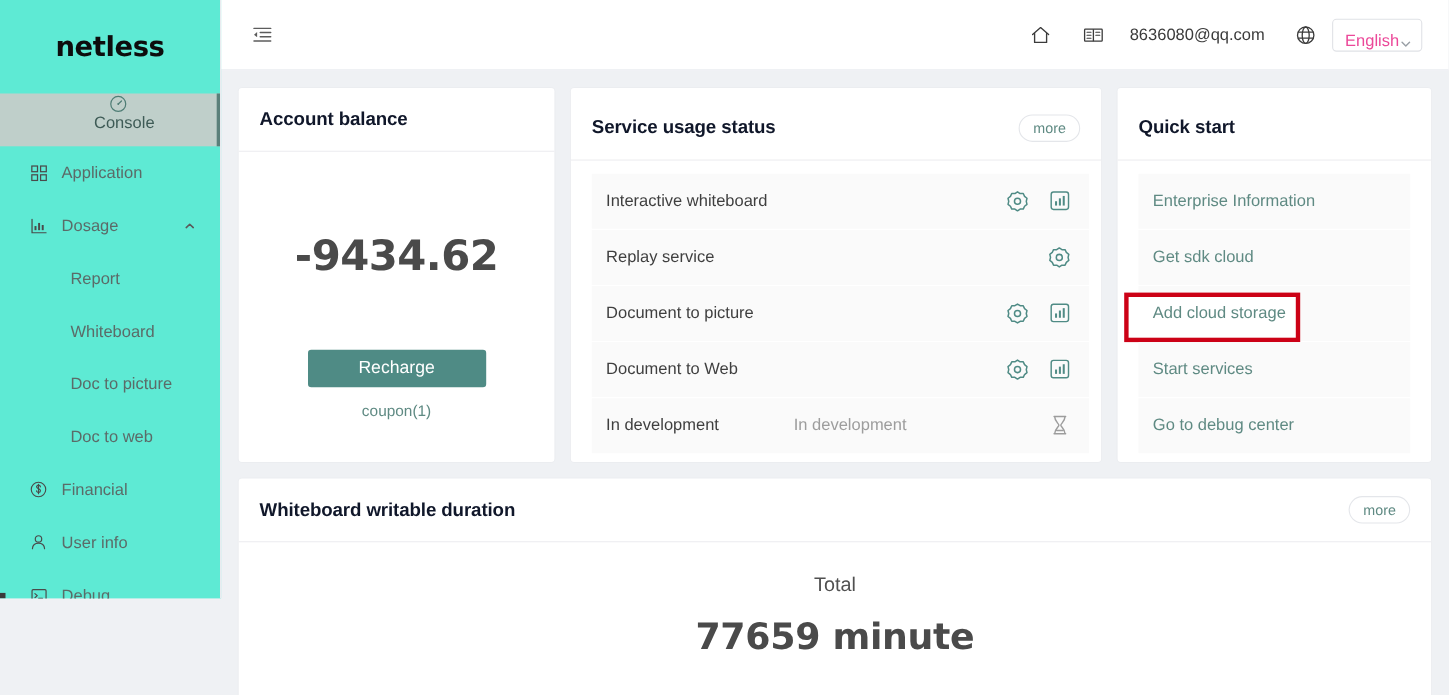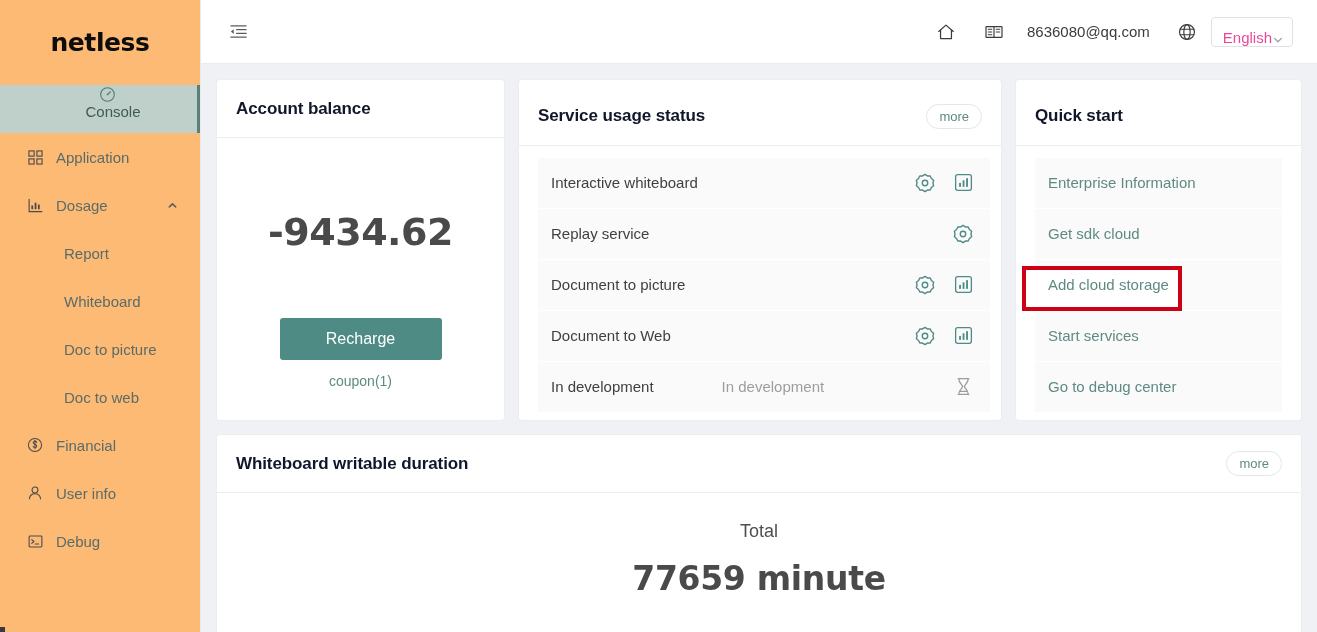--- a/index.html
+++ b/index.html
@@ -6,22 +6,22 @@
   html, body {
     width: 1317px; height: 632px;
     font-family: "Liberation Sans", sans-serif;
     background: #eff1f4;
     overflow: hidden;
   }
   .app { display: flex; width: 1317px; height: 632px; }
 
   
   .sidebar {
-    width: 201px; height: 632px; flex: 0 0 201px;
-    background: #fdba74;
+    width: 201px; height: 544px; flex: 0 0 201px;
+    background: #5eead4;
     border-right: 1px solid #e9ebef;
     position: relative;
     overflow: hidden;
   }
   .logo-wrap {
     height: 85px;
     display: flex; align-items: center; justify-content: center;
   }
   .logo {
     font-size: 25px; font-weight: 700; color: #0d0d0d;
@@ -151,21 +151,21 @@
     align-items: center; justify-content: flex-start;
     padding-top: 72px;
   }
   .balance-amount {
     font-size: 38px; font-weight: 700; color: #4a4a4a;
     letter-spacing: -0.5px;
     font-family: "DejaVu Sans", sans-serif;
   }
   .recharge-btn {
     margin-top: 64px;
-    width: 162px; height: 42px;
+    width: 162px; height: 34px;
     background: #4f8b85;
     border: none; border-radius: 3px;
     color: #ffffff; font-size: 16px;
     display: inline-flex; align-items: center; justify-content: center;
     cursor: pointer;
     font-family: "Liberation Sans", sans-serif;
   }
   .coupon-link {
     margin-top: 13px;
     font-size: 14px; color: #5f8a83; cursor: pointer;

